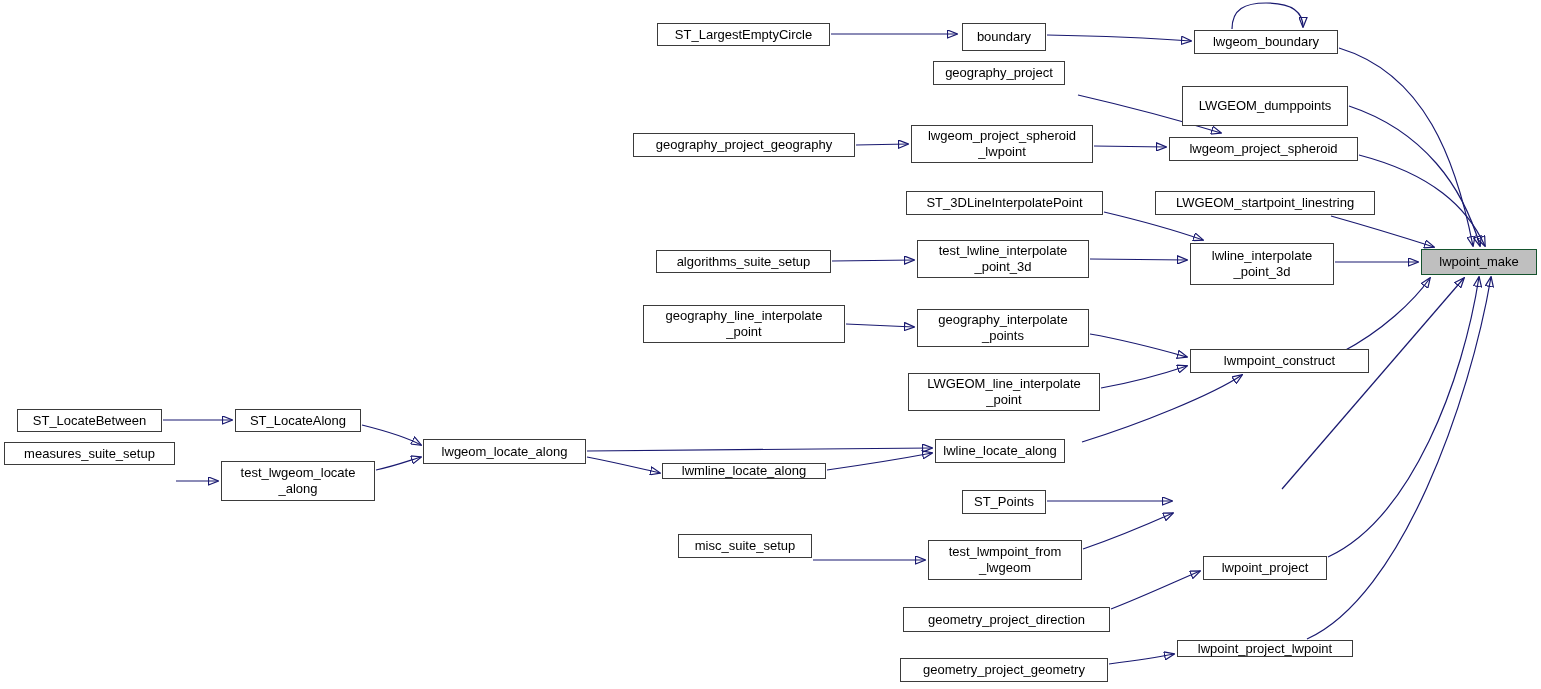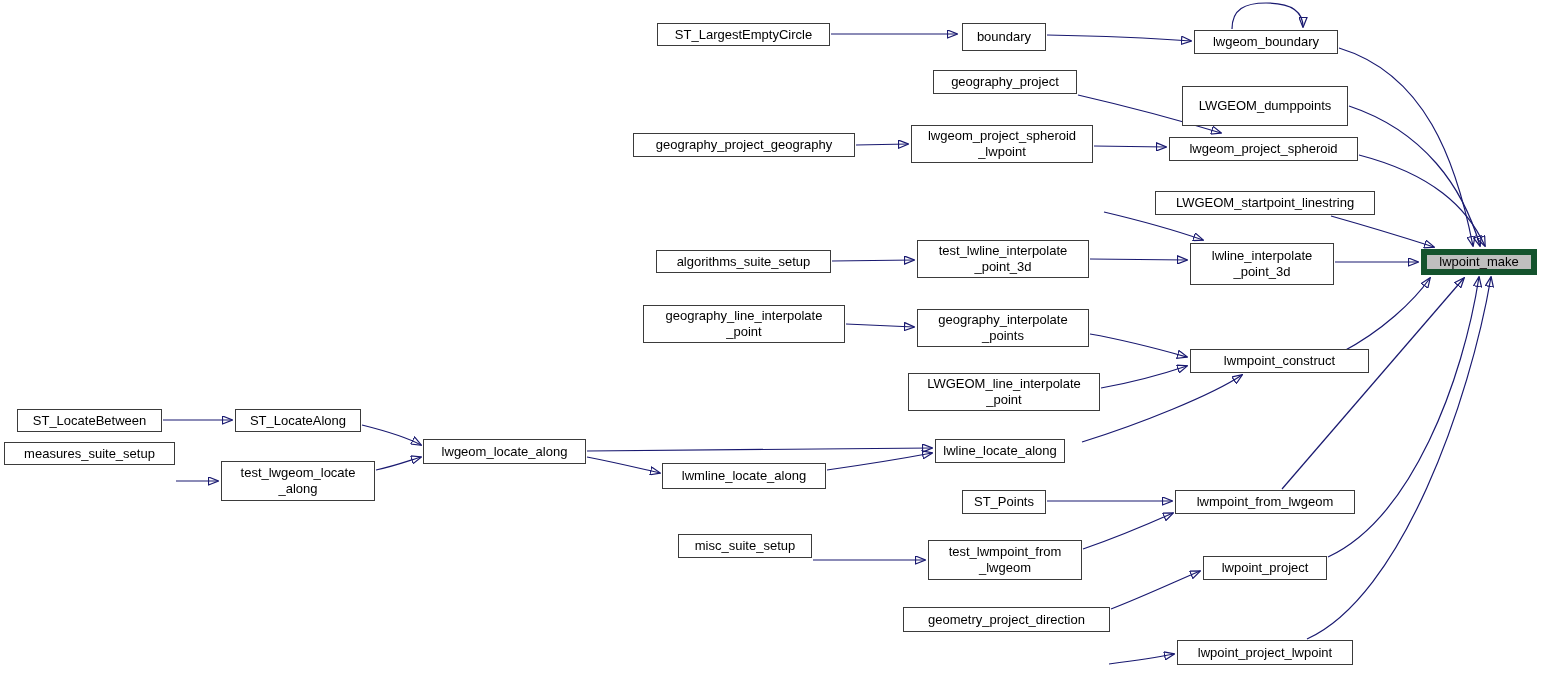--- a/index.html
+++ b/index.html
@@ -23,21 +23,21 @@
     line-height:16px;
     display:flex;
     align-items:center;
     justify-content:center;
     text-align:center;
     white-space:pre-line;
     cursor:pointer;
   }
   .node.target {
     background:#bfbfbf;
-    border:6px solid #14532d;
+    border:1px solid #14532d;
     cursor:default;
   }
 </style>
 </head>
 <body>
 
 <div id="canvas">
 
   <svg id="edges" width="1541" height="689" viewBox="0 0 1541 689" xmlns="http://www.w3.org/2000/svg">
     <defs>
@@ -77,26 +77,27 @@
     <path d="M1282,489 L1464,278" marker-end="url(#arrowhead)"></path>
     <path d="M1111,609 C1142,597 1172,583 1200,571" marker-end="url(#arrowhead)"></path>
     <path d="M1328,557 C1412,518 1463,380 1479,277" marker-end="url(#arrowhead)"></path>
     <path d="M1109,664 C1132,661 1154,658 1174,654" marker-end="url(#arrowhead)"></path>
     <path d="M1307,639 C1402,596 1470,400 1491,277" marker-end="url(#arrowhead)"></path>
   </svg>
 
   <div class="node" style="left:657px;top:23px;width:173px;height:23px">ST_LargestEmptyCircle</div>
   <div class="node" style="left:962px;top:23px;width:84px;height:28px">boundary</div>
   <div class="node" style="left:1194px;top:30px;width:144px;height:24px">lwgeom_boundary</div>
-  <div class="node" style="left:933px;top:70px;width:144px;height:24px">geography_project</div>
+  <div class="node" style="left:933px;top:61px;width:132px;height:24px">geography_project</div>
   <div class="node" style="left:1182px;top:86px;width:166px;height:40px">LWGEOM_dumppoints</div>
   <div class="node" style="left:633px;top:133px;width:222px;height:24px">geography_project_geography</div>
   <div class="node" style="left:911px;top:125px;width:182px;height:38px">lwgeom_project_spheroid
 _lwpoint</div>
   <div class="node" style="left:1169px;top:137px;width:189px;height:24px">lwgeom_project_spheroid</div>
+  <div class="node" style="left:906px;top:191px;width:197px;height:24px">ST_3DLineInterpolatePoint</div>
   <div class="node" style="left:1155px;top:191px;width:220px;height:24px">LWGEOM_startpoint_linestring</div>
   <div class="node" style="left:656px;top:250px;width:175px;height:23px">algorithms_suite_setup</div>
   <div class="node" style="left:917px;top:240px;width:172px;height:38px">test_lwline_interpolate
 _point_3d</div>
   <div class="node" style="left:1190px;top:243px;width:144px;height:42px">lwline_interpolate
 _point_3d</div>
   <div class="node target" style="left:1421px;top:249px;width:116px;height:26px">lwpoint_make</div>
   <div class="node" style="left:643px;top:305px;width:202px;height:38px">geography_line_interpolate
 _point</div>
   <div class="node" style="left:917px;top:309px;width:172px;height:38px">geography_interpolate
@@ -104,23 +105,23 @@
   <div class="node" style="left:1190px;top:349px;width:179px;height:24px">lwmpoint_construct</div>
   <div class="node" style="left:908px;top:373px;width:192px;height:38px">LWGEOM_line_interpolate
 _point</div>
   <div class="node" style="left:17px;top:409px;width:145px;height:23px">ST_LocateBetween</div>
   <div class="node" style="left:235px;top:409px;width:126px;height:23px">ST_LocateAlong</div>
   <div class="node" style="left:423px;top:439px;width:163px;height:25px">lwgeom_locate_along</div>
   <div class="node" style="left:935px;top:439px;width:130px;height:24px">lwline_locate_along</div>
   <div class="node" style="left:4px;top:442px;width:171px;height:23px">measures_suite_setup</div>
   <div class="node" style="left:221px;top:461px;width:154px;height:40px">test_lwgeom_locate
 _along</div>
-  <div class="node" style="left:662px;top:463px;width:164px;height:26px">lwmline_locate_along</div>
+  <div class="node" style="left:662px;top:463px;width:164px;height:16px">lwmline_locate_along</div>
   <div class="node" style="left:962px;top:490px;width:84px;height:24px">ST_Points</div>
-  <div class="node" style="left:1175px;top:490px;width:180px;height:24px">lwmpoint_from_lwgeom</div>
   <div class="node" style="left:678px;top:534px;width:134px;height:24px">misc_suite_setup</div>
   <div class="node" style="left:928px;top:540px;width:154px;height:40px">test_lwmpoint_from
 _lwgeom</div>
   <div class="node" style="left:1203px;top:556px;width:124px;height:24px">lwpoint_project</div>
   <div class="node" style="left:903px;top:607px;width:207px;height:25px">geometry_project_direction</div>
-  <div class="node" style="left:1177px;top:640px;width:176px;height:25px">lwpoint_project_lwpoint</div>
+  <div class="node" style="left:900px;top:658px;width:208px;height:24px">geometry_project_geometry</div>
+  <div class="node" style="left:1177px;top:640px;width:176px;height:17px">lwpoint_project_lwpoint</div>
 
 </div>
 
 </body></html>

